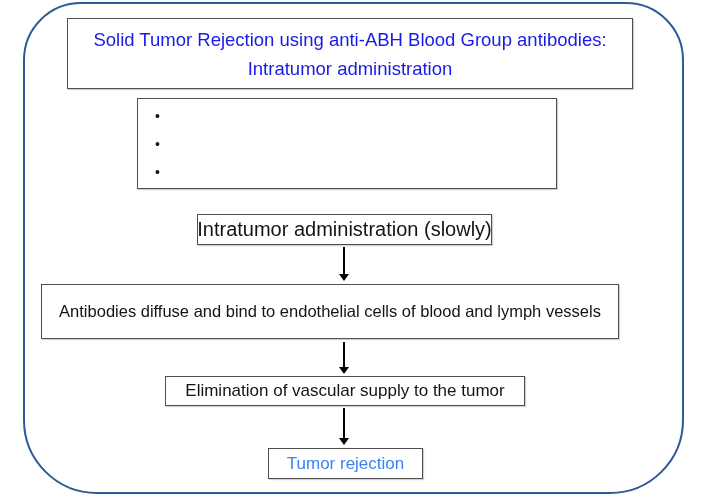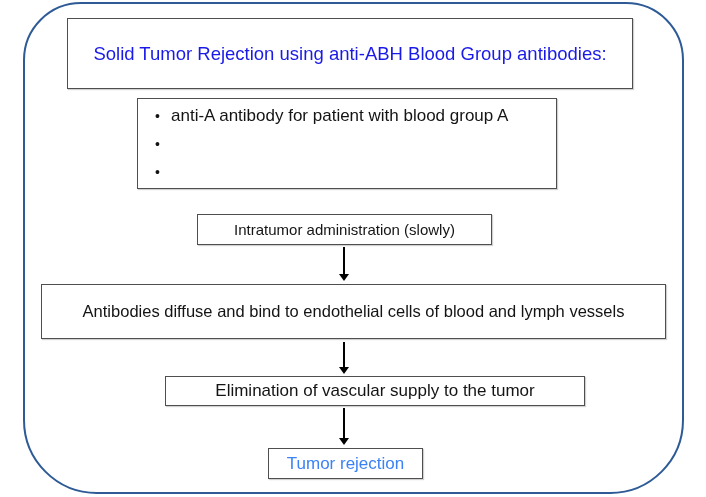--- a/index.html
+++ b/index.html
@@ -69,35 +69,35 @@
     width: 16px;
     flex: 0 0 16px;
     font-size: 14px;
     color: #141414;
   }
   .slowly-box {
     left: 197px;
     top: 214px;
     width: 295px;
     height: 31px;
-    font-size: 15px;
+    font-size: 20px;
   }
   .big-box {
     left: 41px;
     top: 284px;
-    width: 625px;
+    width: 578px;
     height: 55px;
     font-size: 16.5px;
     line-height: 25px;
     text-align: center;
   }
   .elim-box {
     left: 165px;
     top: 376px;
-    width: 420px;
+    width: 360px;
     height: 30px;
     font-size: 17px;
   }
   .result-box {
     left: 268px;
     top: 448px;
     width: 155px;
     height: 31px;
     font-size: 17px;
     color: #3b82f6;
@@ -128,26 +128,26 @@
 </style>
 </head>
 <body>
 
 <div class="stage">
 
   <div class="outer-frame"></div>
 
   <div class="box title-box">
     <div class="nowrap">Solid Tumor Rejection using anti-ABH Blood Group antibodies:</div>
+    <div class="nowrap">Intratumor administration</div>
   </div>
 
   <div class="box bullets-box">
     <div class="bullet-row">
       <span class="dot">•</span>
-      <span class="nowrap">anti-A antibody for patient with blood group A</span>
     </div>
     <div class="bullet-row">
       <span class="dot">•</span>
     </div>
     <div class="bullet-row">
       <span class="dot">•</span>
     </div>
   </div>
 
   <div class="box slowly-box">

